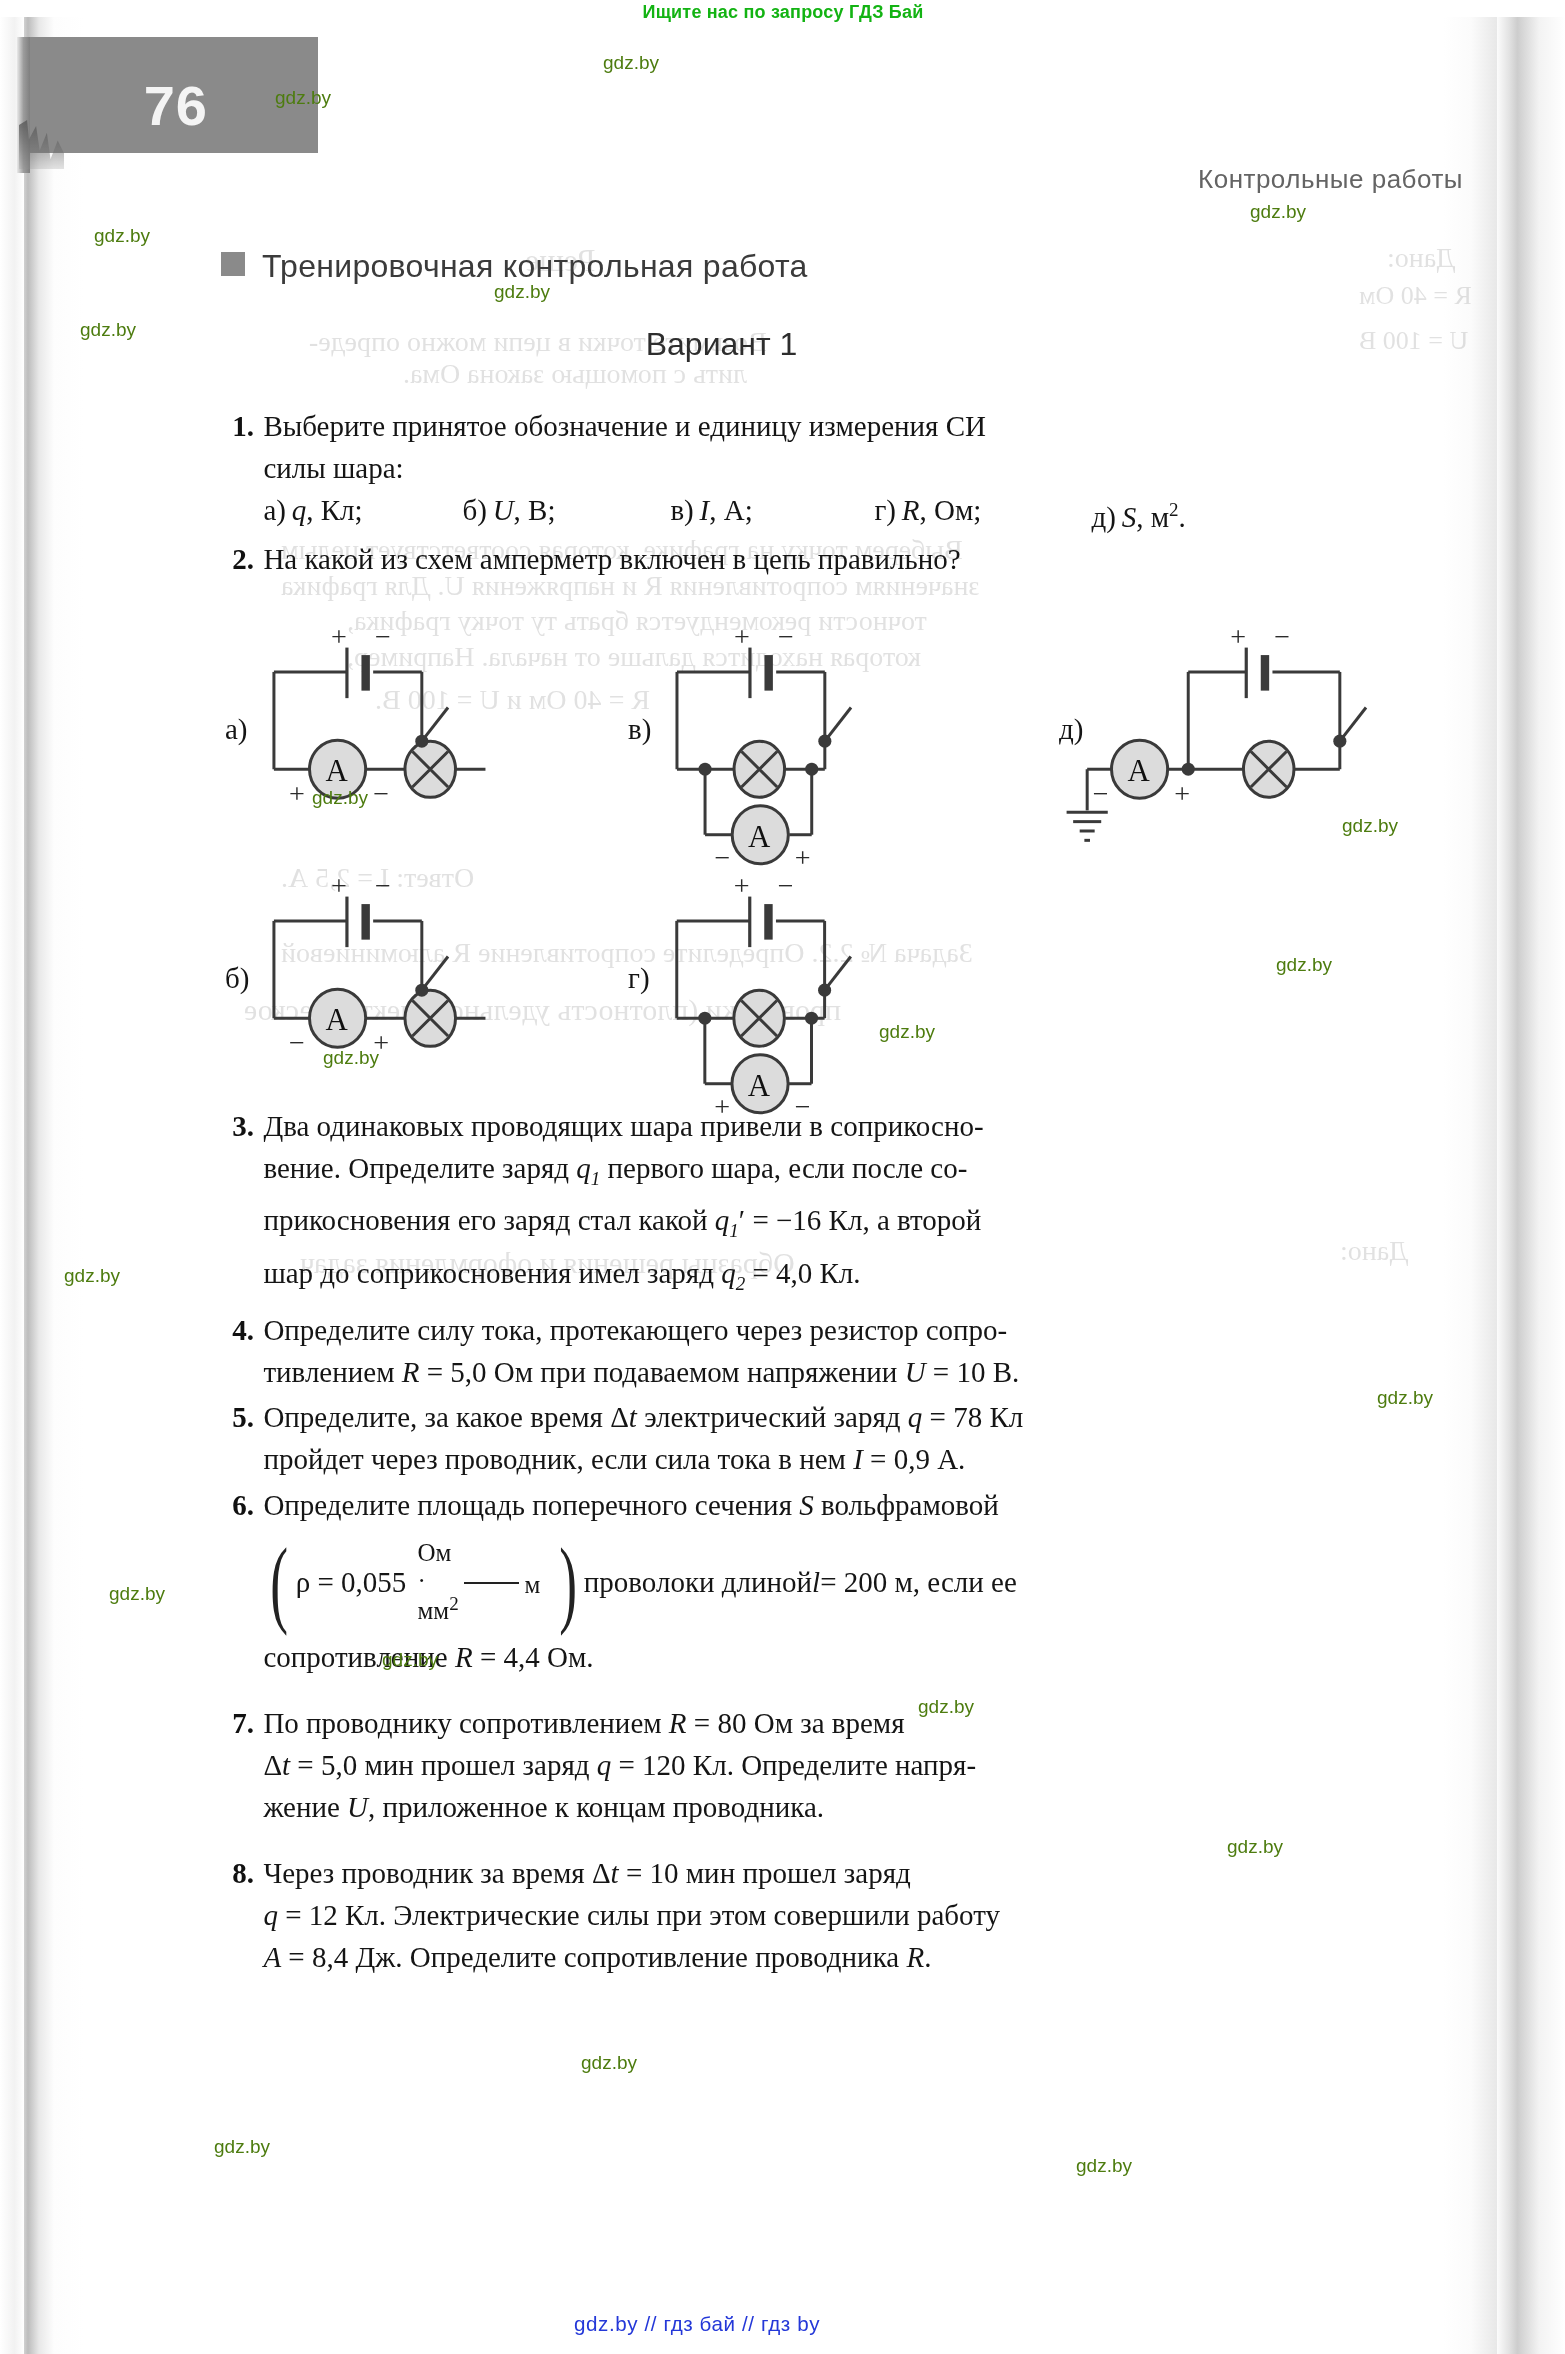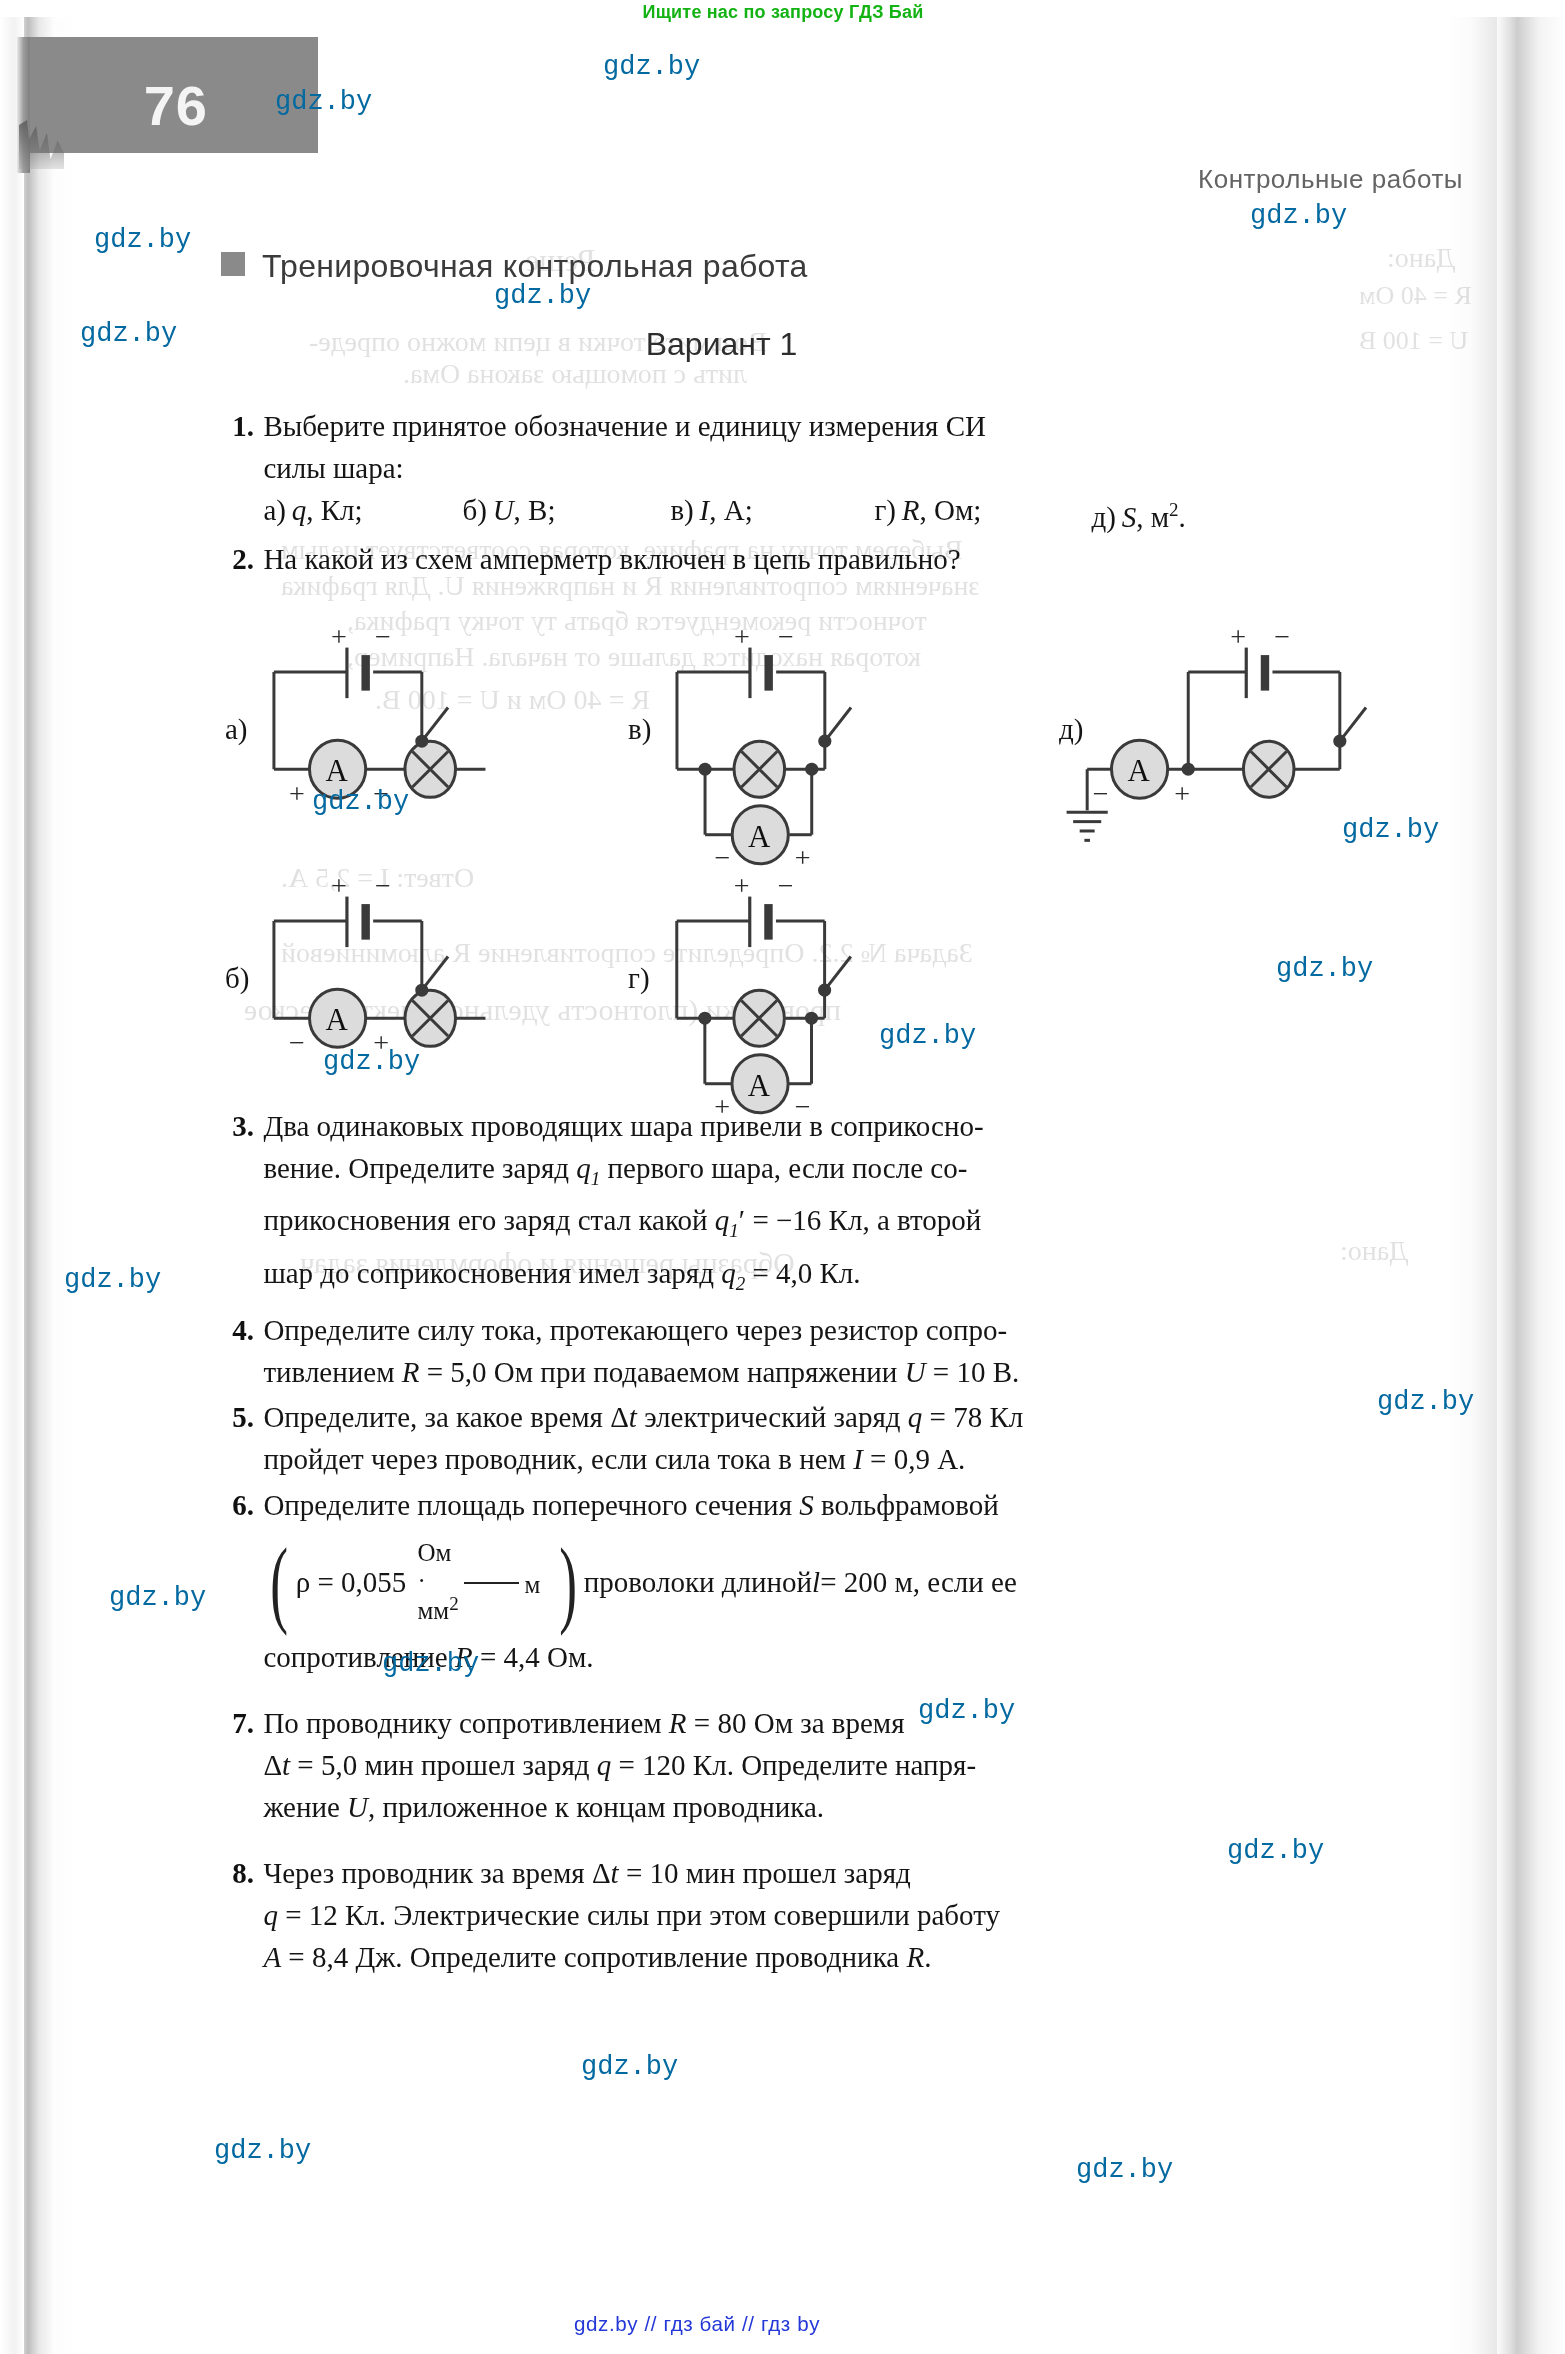--- a/index.html
+++ b/index.html
@@ -135,22 +135,22 @@
   .circuits{position:absolute;left:225px;top:618px;width:1330px;height:525px;}
   .circ{position:absolute;}
   .clab{
     position:absolute;font-size:29px;color:#151515;
     font-family:"Liberation Serif",serif;
   }
 
   
   .wm{
     position:absolute;
-    font-family:Liberation Mono, monospace;
-    font-size:27px;color:#0369a1;white-space:nowrap;
+    font-family:Liberation Sans, sans-serif;
+    font-size:19px;color:#4d7c0f;white-space:nowrap;
   }
 
   
   .footer{
     position:absolute;left:0;top:2312px;width:1394px;text-align:center;
     font-family:"Liberation Sans",sans-serif;
     font-size:20.6px;color:#2438d8;letter-spacing:0.6px;
   }
 
   

